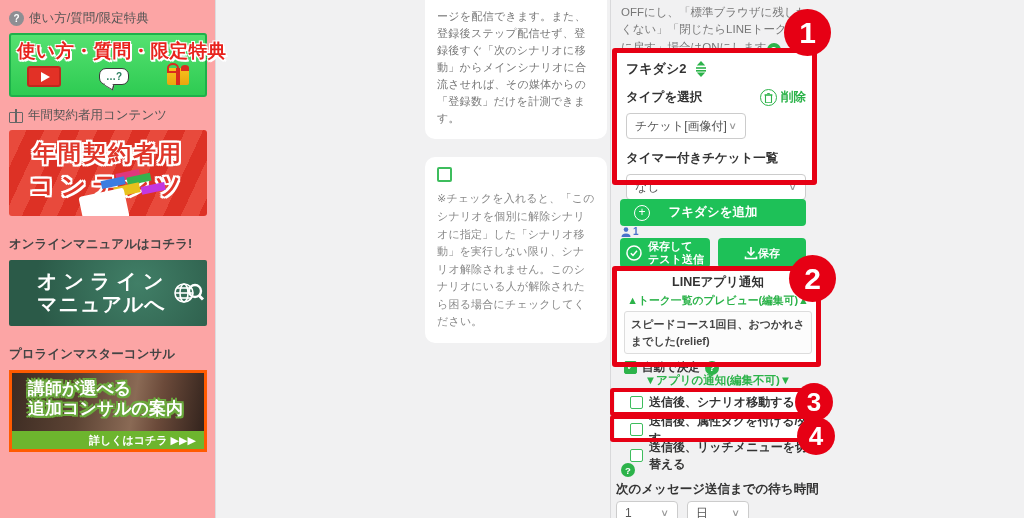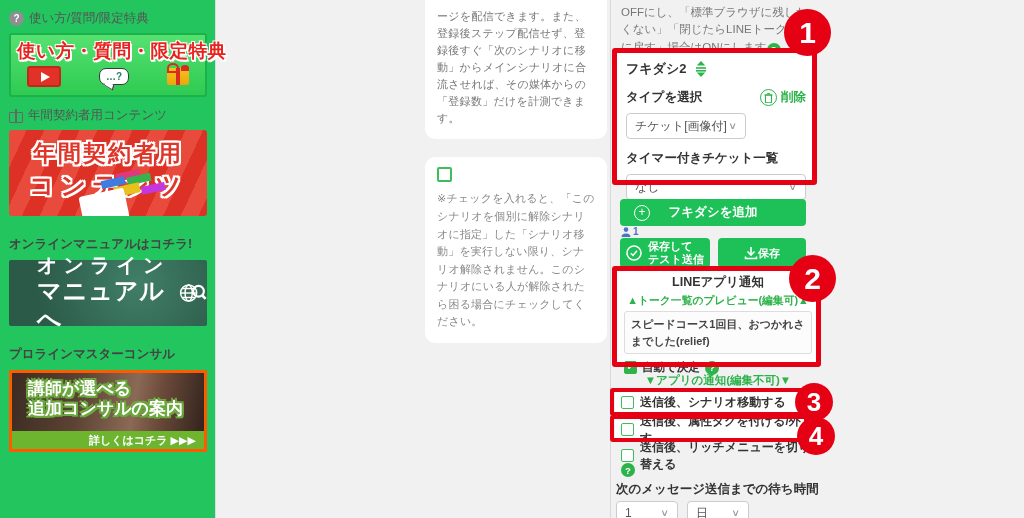--- a/index.html
+++ b/index.html
@@ -6,21 +6,21 @@
   html,body { width:1024px; height:518px; }
   body {
     position:relative; overflow:hidden;
     background:#f1f1f2;
     font-family:"Liberation Sans","DejaVu Sans",sans-serif;
     color:#333;
   }
   .vdiv { position:absolute; top:0; width:1px; height:518px; background:#d9d9db; }
 
   
-  .sidebar { position:absolute; left:0; top:0; width:216px; height:518px; background:#22c55e; border-right:1px solid #dcdcde; padding:6px 9px; }
+  .sidebar { position:absolute; left:0; top:0; width:216px; height:518px; background:#fca5a5; border-right:1px solid #dcdcde; padding:6px 9px; }
   .side-head { display:flex; align-items:center; gap:5px; font-size:12.5px; color:#555; margin:4px 0 6px; }
   .qdark { display:inline-flex; width:15px; height:15px; border-radius:50%; background:#8e8e93; color:#fff; font-size:10px; font-weight:bold; align-items:center; justify-content:center; flex:0 0 auto; }
   .qdark::after{ content:"?"; }
   .qgreen { display:inline-flex; width:14px; height:14px; border-radius:50%; background:#2cb34a; color:#fff; font-size:9.5px; font-weight:bold; align-items:center; justify-content:center; flex:0 0 auto; vertical-align:-2px;}
   .qgreen::after{ content:"?"; }
 
   .banner1 { width:198px; height:64px; border:2px solid #1db14a; border-radius:3px;
     background:linear-gradient(#55e170,#2ecb52); cursor:pointer; padding:3px 6px 4px; margin-bottom:10px;}
   .banner1-title { font-size:18.5px; font-weight:bold; color:#e8231d; letter-spacing:0.5px; white-space:nowrap;
     text-shadow:-1px -1px 0 #fff,1px -1px 0 #fff,-1px 1px 0 #fff,1px 1px 0 #fff,2px 2px 0 #fff,0 2px 0 #fff; }
@@ -44,21 +44,21 @@
   .banner2 .l1,.banner2 .l2 { font-weight:bold; color:#e0362a; text-align:center; letter-spacing:2px;
     text-shadow:-2px -2px 0 #fff,2px -2px 0 #fff,-2px 2px 0 #fff,2px 2px 0 #fff,0 2px 0 #fff,2px 0 0 #fff,-2px 0 0 #fff,0 -2px 0 #fff; }
   .banner2 .l1 { font-size:23px; margin-top:8px; }
   .banner2 .l2 { font-size:25px; letter-spacing:6px; }
 
   .side-label { font-size:12.5px; font-weight:bold; color:#444; margin:20px 0 7px; }
   .banner3 { width:198px; height:66px; border-radius:2px; cursor:pointer; margin-bottom:4px; position:relative;
     background:radial-gradient(circle at 65% 35%,#417f67,#2b5a48 75%); display:flex; align-items:center; padding-left:28px; }
   .banner3 .txt { color:#fff; font-weight:bold; line-height:1.15; }
   .banner3 .t1 { font-size:20px; letter-spacing:6px; }
-  .banner3 .t2 { font-size:24px; letter-spacing:1px; }
+  .banner3 .t2 { font-size:20px; letter-spacing:1px; }
   .globe-icon { margin-left:2px; }
 
   .banner4 { width:198px; height:82px; border:3px solid #ff5a00; cursor:pointer; position:relative; overflow:hidden;
     background:linear-gradient(100deg,#3c2b22 0%,#5c4334 35%,#8a6a55 62%,#6b4a3a 75%,#2f211b 100%); }
   .banner4 .t { font-weight:bold; color:#fff; padding-left:16px; line-height:1.2; white-space:nowrap;
     text-shadow:-2px -2px 0 #6aa93c,2px -2px 0 #6aa93c,-2px 2px 0 #6aa93c,2px 2px 0 #6aa93c,0 2px 0 #6aa93c,2px 0 0 #6aa93c; }
   .banner4 .t1 { font-size:17px; margin-top:6px; }
   .banner4 .t2 { font-size:17px; }
   .banner4 .cta { position:absolute; left:0; right:0; bottom:0; height:18px; background:#6db52e; color:#fff; font-size:11px; font-weight:bold; text-align:right; padding:2px 8px 0 0; }
 
@@ -104,21 +104,21 @@
   .notify-title { text-align:center; font-size:12.5px; font-weight:bold; color:#333; }
   .preview-head { text-align:center; font-size:10.8px; font-weight:bold; color:#2cb34a; margin-top:3px; }
   .preview-box { margin-top:3px; border:1px solid #ddd; border-radius:3px; background:#fcfcfc; padding:4px 6px; font-size:11px; font-weight:bold; color:#444; line-height:1.5; min-height:34px; cursor:text; }
   .auto-row { display:flex; align-items:center; gap:5px; margin-top:6px; }
   .cb { width:13px; height:13px; border:1.5px solid #3dbd5d; border-radius:2px; background:#fff; flex:0 0 auto; cursor:pointer; }
   .cb.checked { background:#2cb34a; border-color:#2cb34a; position:relative; }
   .cb.checked::after { content:"✓"; position:absolute; left:1.5px; top:-1.5px; color:#fff; font-size:10px; font-weight:bold; }
   .auto-lbl { font-size:11.5px; font-weight:bold; color:#333; }
 
   .app-notice { position:absolute; top:373px; left:0; width:206px; text-align:center; font-size:11.5px; font-weight:bold; color:#2cb34a; }
-  .cb-row { position:absolute; left:0; width:196px; height:23px; display:flex; align-items:center; gap:6px; padding-left:6px; font-size:12px; font-weight:bold; color:#333; }
+  .cb-row { position:absolute; left:0; width:196px; height:23px; display:flex; align-items:center; gap:6px; padding-left:15px; font-size:12px; font-weight:bold; color:#333; }
   .cb-row.white { background:#fff; }
   .row-move { top:391px; }
   .row-tag { top:418px; }
   .row-rich { top:444px; width:206px; }
   .rich-q { position:absolute; top:463px; left:6px; }
   .wait-lbl { position:absolute; top:481px; left:1px; font-size:12.5px; font-weight:bold; color:#333; }
   .wait-row { position:absolute; top:501px; left:1px; display:flex; gap:9px; }
   .wait-sel { width:62px; height:24px; margin:0; }
 
   

